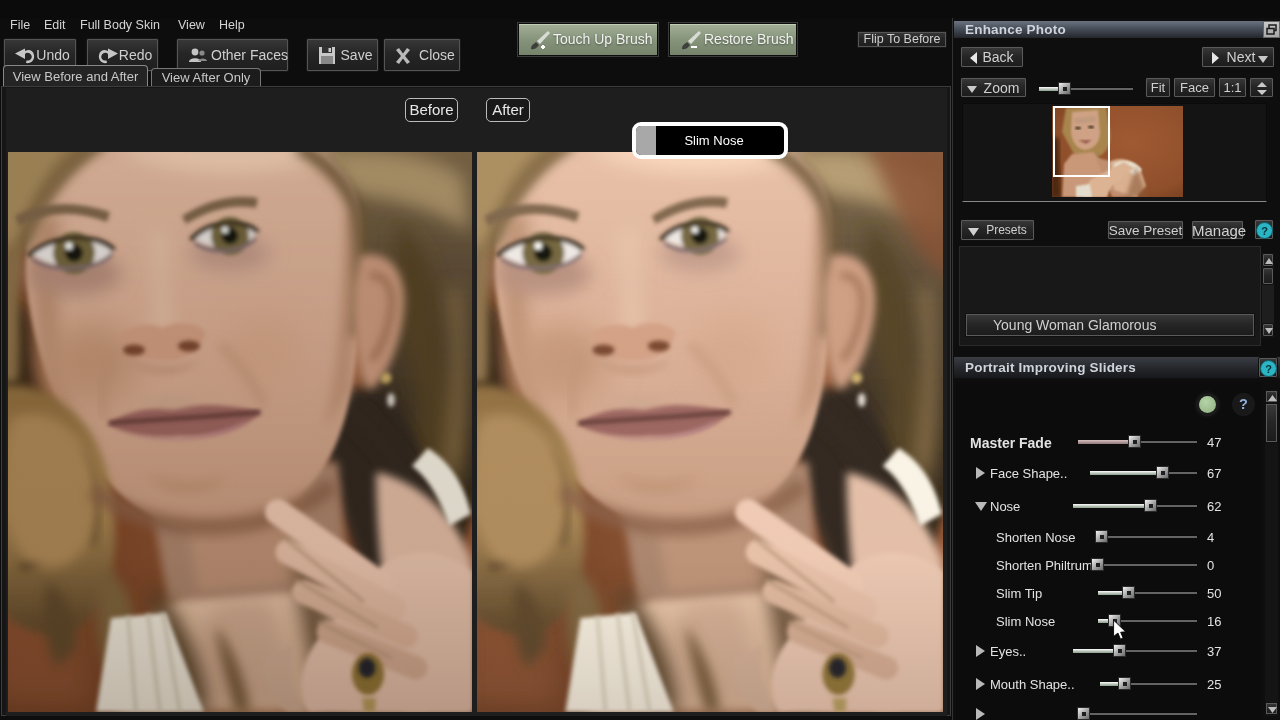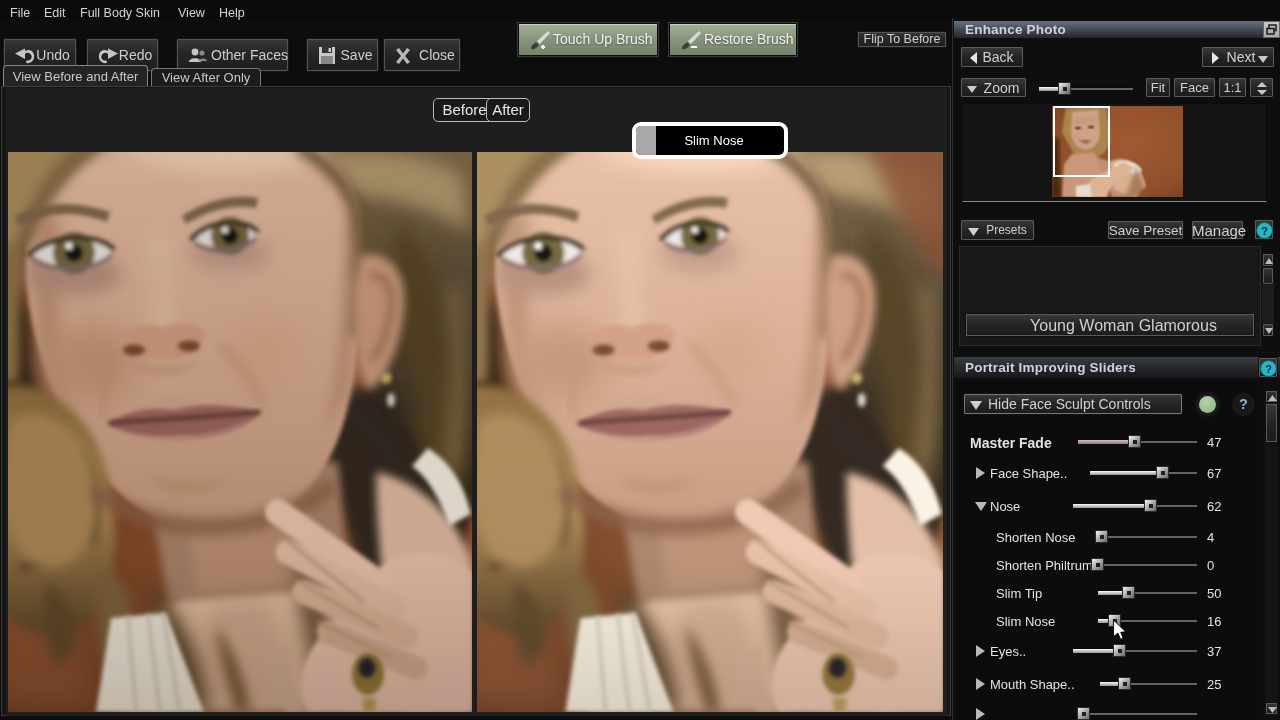--- a/index.html
+++ b/index.html
@@ -2,21 +2,21 @@
 <html><head><meta charset="utf-8">
 <style>
   * { margin:0; padding:0; box-sizing:border-box; }
   html,body { width:1280px; height:720px; overflow:hidden; background:#0a0a0a;
     font-family:"Liberation Sans", sans-serif; }
   #app { position:absolute; left:0; top:0; width:1280px; height:720px; background:#0d0d0d; }
   .abs { position:absolute; }
   
   #menubar { left:0; top:0; width:1280px; height:19px; background:#0b0b0b; color:#d4d4d4;
     font-size:12.5px; }
-  #menubar span { position:absolute; top:6px; }
+  #menubar span { position:absolute; top:18px; }
   
   .tbtn { position:absolute; top:38px; height:34px; background:linear-gradient(#383838,#262626 45%,#1e1e1e);
     border:1px solid #171717; box-shadow:inset 0 0 0 1px #555; border-radius:2px;
     color:#cfcfcf; font-size:14px; text-align:center; white-space:nowrap; }
   .ic { position:absolute; left:9px; top:6px; }
   .greenbtn { position:absolute; top:23px; height:33px; background:linear-gradient(#a3af97,#87947c 50%,#75836b);
     border:1px solid #0c0c0c; box-shadow:inset 0 1px 0 #c3cdb8, 0 0 0 1px #3a3a3a;
     color:#f2f2f2; font-size:14px; text-shadow:0 1px 2px #4a5442; white-space:nowrap; }
   
   .tab { position:absolute; background:#1c1c1c; border:1px solid #888;
@@ -439,21 +439,21 @@
   <path d="M370 476 L288 428" stroke="#b8916f" stroke-width="3.5"></path>
   <path d="M384 506 L310 470" stroke="#b8916f" stroke-width="3.5"></path>
   <path d="M298 560 C284 538 280 512 286 492 L256 506 C254 528 264 548 280 560 Z" fill="#cda487"></path>
  </g>
 
  <ellipse cx="360" cy="522" rx="16" ry="21" fill="#8f6f28" filter="url(#b2)"></ellipse>
  <ellipse cx="359" cy="516" rx="8.5" ry="10" fill="#23232a" filter="url(#b2)"></ellipse>
  <path d="M354 546 L368 546 L367 560 L356 560 Z" fill="#b5964e" filter="url(#b2)"></path>
  <rect x="0" y="0" width="464" height="560" fill="url(#darkv)"></rect>
 </svg></div>
-  <div class="chip" style="left:433px;width:63px;">Before</div>
+  <div class="chip" style="left:405px;width:53px;">Before</div>
   <div class="chip" style="left:486px;width:44px;">After</div>
   <div class="abs" id="tooltip">
       <div class="grip"></div>
       <div class="txt">Slim Nose</div>
     </div>
 
   <div class="abs" id="sidebar"></div>
   <div class="hdr" style="top:21px;left:954px;width:326px;">Enhance Photo</div>
   <div class="abs" style="left:1263px;top:21px;width:17px;height:17px;background:linear-gradient(#c9c9c9,#a8a8a8);border:1px solid #666;"></div>
   <svg class="abs" style="left:1266px;top:24px" width="11" height="11" viewBox="0 0 11 11">
@@ -533,21 +533,21 @@
   <div class="sbtn" style="left:1191px;top:220px;width:53px;height:20px;font-size:15px;line-height:19px;">Manage</div>
   <div class="sbtn" style="left:1254px;top:219px;width:20px;height:21px;">
     <svg class="abs" style="left:1px;top:2px" width="17" height="17" viewBox="0 0 17 17">
         <circle cx="8.5" cy="8.5" r="8" fill="#2ab4c4"></circle>
         <circle cx="8.5" cy="8.5" r="8" fill="none" stroke="#0d5a66" stroke-width="1"></circle>
         <text x="8.5" y="12.5" font-family="Liberation Sans" font-size="11" font-weight="bold" fill="#06303a" text-anchor="middle">?</text>
       </svg>
     </div>
 
   <div class="abs" style="left:959px;top:246px;width:302px;height:100px;background:#181818;border:1px solid #2a2a2a;"></div>
-  <div class="sbtn" style="left:965px;top:313px;width:290px;height:24px;font-size:16px;line-height:23px;text-align:center;padding-left:27px;border-radius:0;">Young Woman Glamorous</div>
+  <div class="sbtn" style="left:965px;top:313px;width:290px;height:24px;font-size:14px;line-height:23px;text-align:left;padding-left:27px;border-radius:0;">Young Woman Glamorous</div>
 
   <div class="abs" style="left:1262px;top:253px;width:12px;height:84px;background:#1e1e1e;"></div>
   <div class="sbtn" style="left:1262px;top:253px;width:12px;height:14px;">
       <svg class="abs" style="left:2px;top:4px" width="8" height="6" viewBox="0 0 8 6">
         <path d="M4 0 L8 6 L0 6 Z" fill="#bbb"></path>
       </svg>
     </div>
   <div class="sbtn" style="left:1262px;top:267px;width:12px;height:18px;"></div>
   <div class="sbtn" style="left:1262px;top:323px;width:12px;height:14px;">
       <svg class="abs" style="left:2px;top:4px" width="8" height="6" viewBox="0 0 8 6">
@@ -559,24 +559,20 @@
   <div class="sbtn" style="left:1258px;top:357px;width:20px;height:21px;">
     <svg class="abs" style="left:1px;top:2px" width="17" height="17" viewBox="0 0 17 17">
         <circle cx="8.5" cy="8.5" r="8" fill="#2ab4c4"></circle>
         <circle cx="8.5" cy="8.5" r="8" fill="none" stroke="#0d5a66" stroke-width="1"></circle>
         <text x="8.5" y="12.5" font-family="Liberation Sans" font-size="11" font-weight="bold" fill="#06303a" text-anchor="middle">?</text>
       </svg>
     </div>
 
   <div class="abs" style="left:956px;top:382px;width:306px;height:338px;background:#0c0c0c;"></div>
 
-  <div class="sbtn" style="left:963px;top:393px;width:220px;height:22px;font-size:14px;line-height:21px;text-align:left;padding-left:24px;box-shadow:inset 0 0 0 1px #777;">Hide Face Sculpt Controls
-    <svg class="abs" style="left:5px;top:6px" width="14" height="11" viewBox="0 0 14 11">
-        <path d="M1 1 L13 1 L7 10 Z" fill="#d0d0d0"></path>
-      </svg></div>
   <div class="abs" style="left:1196px;top:393px;width:23px;height:23px;border-radius:50%;background:#1a1a1a;box-shadow:0 0 0 2px #111;"></div>
   <div class="abs" style="left:1199px;top:396px;width:17px;height:17px;border-radius:50%;background:radial-gradient(circle at 40% 35%, #b5d4a6, #8fae81);"></div>
   <div class="abs" style="left:1232px;top:393px;width:23px;height:23px;border-radius:50%;background:#191919;color:#8fb0dc;font-size:14.5px;font-weight:bold;text-align:center;line-height:22px;">?</div>
 
   <div id="rows">
       <div class="srow" style="left:970px;top:435px;font-weight:bold;font-size:14px;">Master Fade</div>
       <div class="trackL" style="left:1078px;top:440px;width:50px;background:linear-gradient(#d8c0c0,#b09898 55%,#8f7878);"></div>
       <div class="trackR" style="left:1141px;top:440px;width:56px;"></div>
       <div class="knob" style="left:1128px;top:435px;"></div>
       <div class="val" style="left:1207px;top:435px;">47</div>

